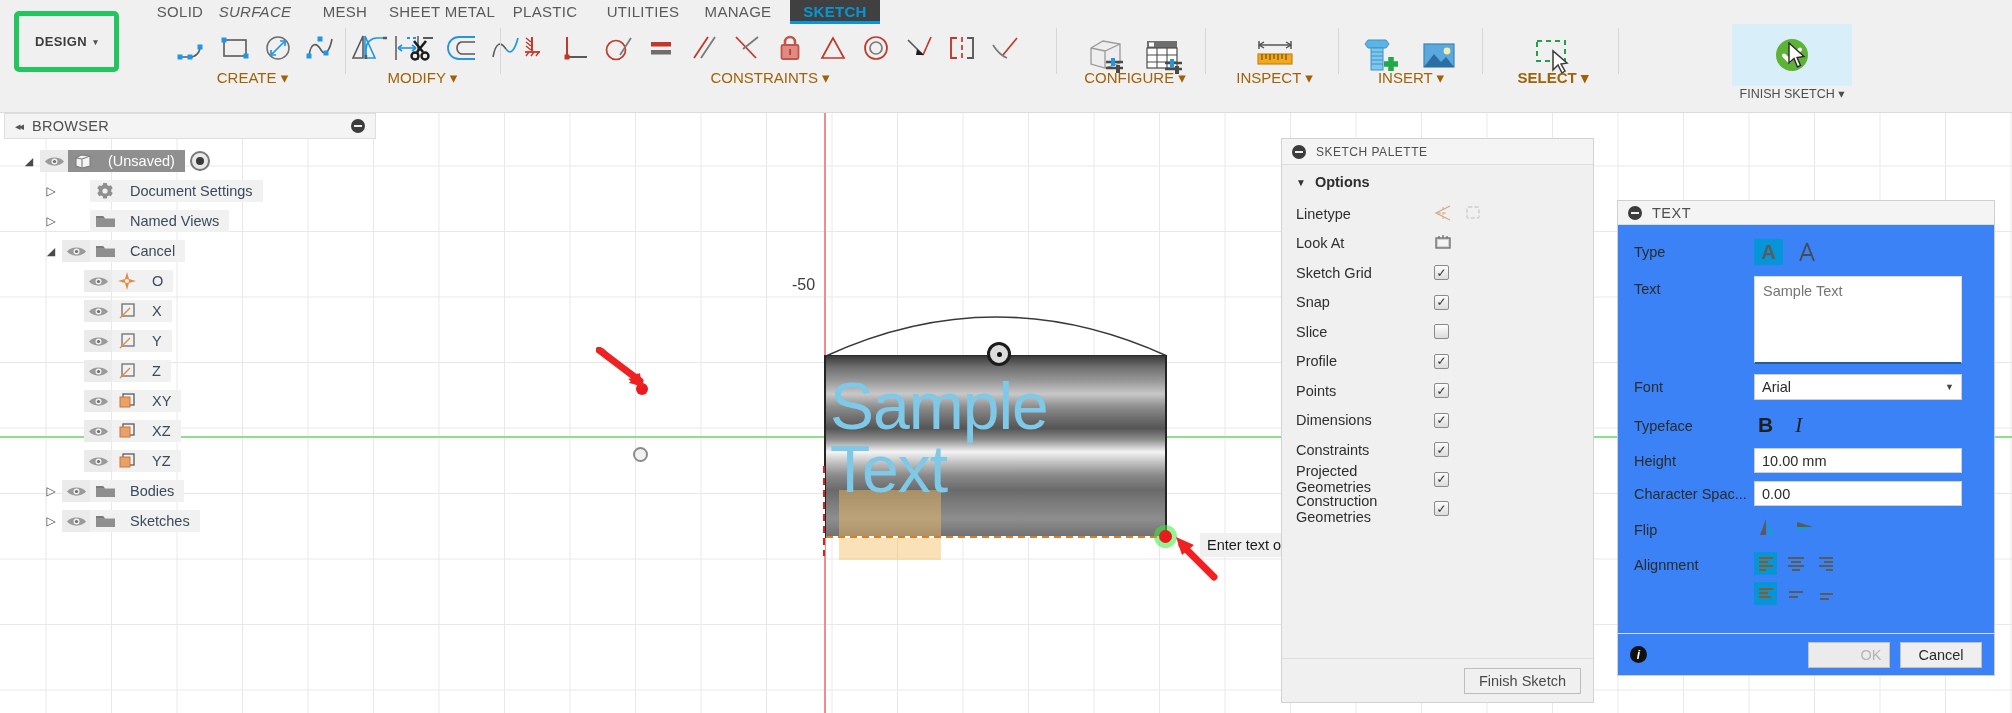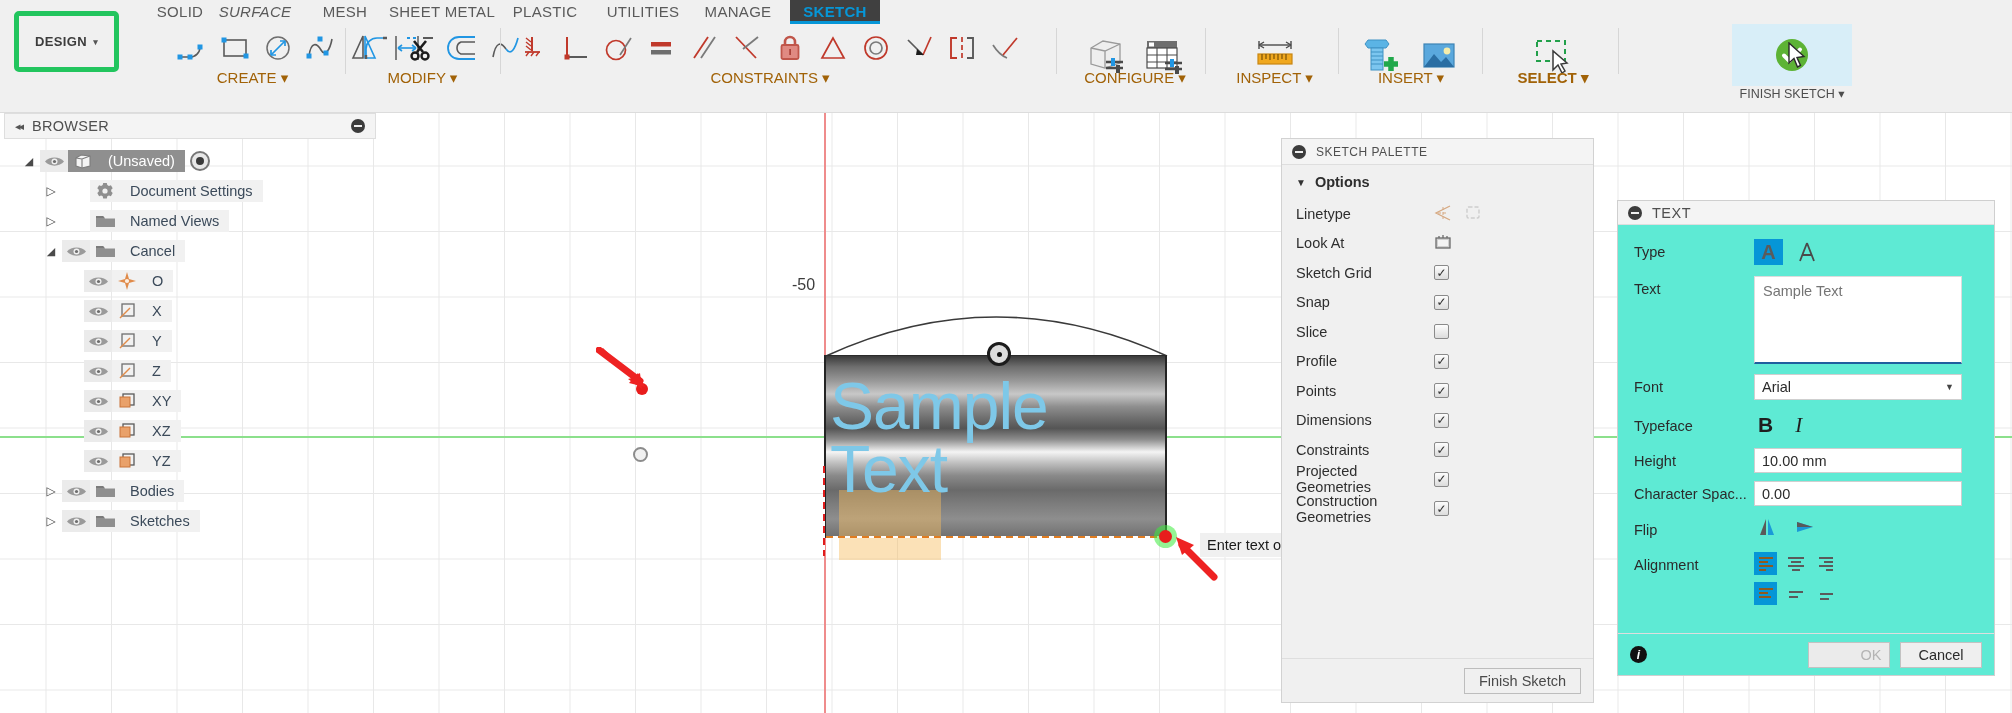--- a/index.html
+++ b/index.html
@@ -205,21 +205,21 @@
     justify-content:flex-end; padding-right:12px;
   }
   #finish-sketch-btn {
     height:26px; padding:0 14px; background:#f0f0f0; border:1px solid #bdbdbd;
     font-size:14.5px; color:#4a4a4a; display:flex; align-items:center;
   }
 
   
   #text-dialog {
     position:absolute; left:1617px; top:200px; width:378px; height:476px;
-    background:#5eead4; border:1px solid #cfcfcf;
+    background:#3b82f6; border:1px solid #cfcfcf;
   }
   #td-header {
     height:24px; background:#f4f4f4; border-bottom:1px solid #dedede;
     display:flex; align-items:center; gap:10px; padding-left:10px;
   }
   #td-title { font-size:14.5px; color:#4f4f4f; letter-spacing:.5px; }
   .td-row { display:flex; align-items:flex-start; padding-left:16px; }
   .td-label { width:120px; font-size:14.5px; color:#2b2b2b; padding-top:5px; }
   .td-field { flex:1; }
   .typebtn {

